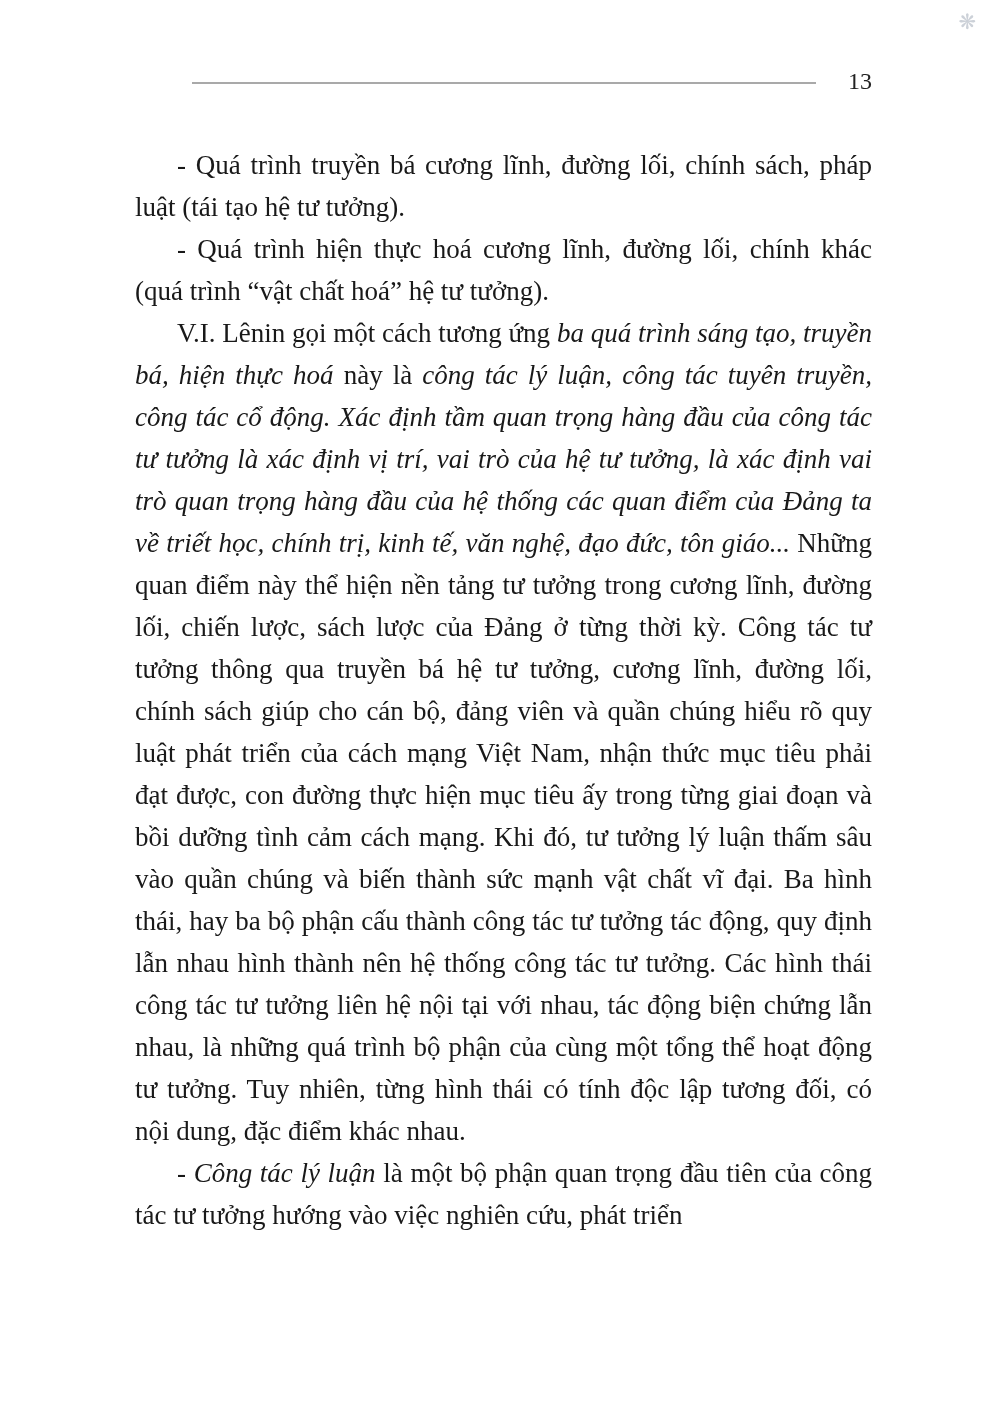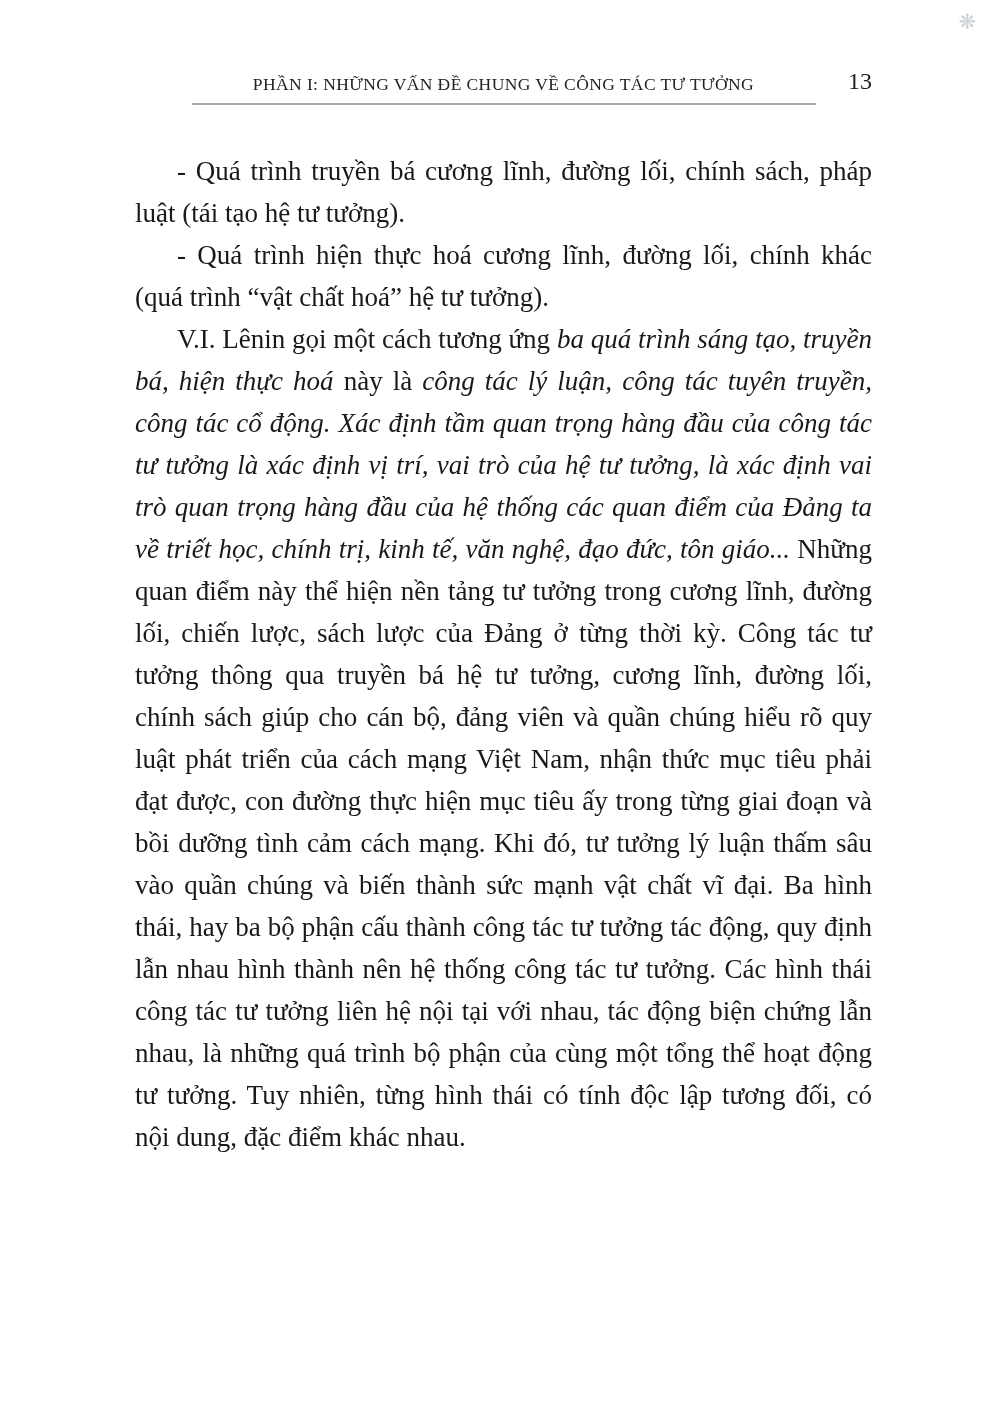--- a/index.html
+++ b/index.html
@@ -44,21 +44,21 @@
     color: #222222;
   }
   .header-rule {
     width: 624px;
     margin: 8px auto 0;
     height: 0;
     border-bottom: 2px solid #a9a9a9;
   }
   .content {
     position: absolute;
-    top: 150px;
+    top: 144px;
     left: 135px;
     width: 737px;
     font-size: 27px;
     line-height: 42px;
     text-align: justify;
     color: #191919;
   }
   .para {
     margin: 0;
     text-indent: 42px;
@@ -68,29 +68,29 @@
   }
 </style>
 </head>
 <body>
 
 <div class="page">
 
   <div class="ornament">❋</div>
 
   <div class="running-header">
-    <div class="header-title">PHẦN I: NHỮNG VẤN ĐỀ CHUNG VỀ CÔNG TÁC TƯ TƯỞNG</div>
     <div class="page-number">13</div>
     <div class="header-rule"></div>
   </div>
 
   <div class="content">
 
     <p class="para"><span>- Quá trình truyền bá cương lĩnh, đường lối, chính sách, pháp luật (tái tạo hệ tư tưởng).</span></p>
 
     <p class="para"><span>- Quá trình hiện thực hoá cương lĩnh, đường lối, chính khác (quá trình “vật chất hoá” hệ tư tưởng).</span></p>
 
     <p class="para"><span>V.I. Lênin gọi một cách tương ứng </span><span class="italic">ba quá trình sáng tạo, truyền bá, hiện thực hoá</span><span> này là </span><span class="italic">công tác lý luận, công tác tuyên truyền, công tác cổ động. Xác định tầm quan trọng hàng đầu của công tác tư tưởng là xác định vị trí, vai trò của hệ tư tưởng, là xác định vai trò quan trọng hàng đầu của hệ thống các quan điểm của Đảng ta về triết học, chính trị, kinh tế, văn nghệ, đạo đức, tôn giáo...</span><span> Những quan điểm này thể hiện nền tảng tư tưởng trong cương lĩnh, đường lối, chiến lược, sách lược của Đảng ở từng thời kỳ. Công tác tư tưởng thông qua truyền bá hệ tư tưởng, cương lĩnh, đường lối, chính sách giúp cho cán bộ, đảng viên và quần chúng hiểu rõ quy luật phát triển của cách mạng Việt Nam, nhận thức mục tiêu phải đạt được, con đường thực hiện mục tiêu ấy trong từng giai đoạn và bồi dưỡng tình cảm cách mạng. Khi đó, tư tưởng lý luận thấm sâu vào quần chúng và biến thành sức mạnh vật chất vĩ đại. Ba hình thái, hay ba bộ phận cấu thành công tác tư tưởng tác động, quy định lẫn nhau hình thành nên hệ thống công tác tư tưởng. Các hình thái công tác tư tưởng liên hệ nội tại với nhau, tác động biện chứng lẫn nhau, là những quá trình bộ phận của cùng một tổng thể hoạt động tư tưởng. Tuy nhiên, từng hình thái có tính độc lập tương đối, có nội dung, đặc điểm khác nhau.</span></p>
 
+    <p class="para"><span>- </span><span class="italic">Công tác lý luận</span><span> là một bộ phận quan trọng đầu tiên của công tác tư tưởng hướng vào việc nghiên cứu, phát triển</span></p>
 
   </div>
 
 </div>
 
 </body></html>

